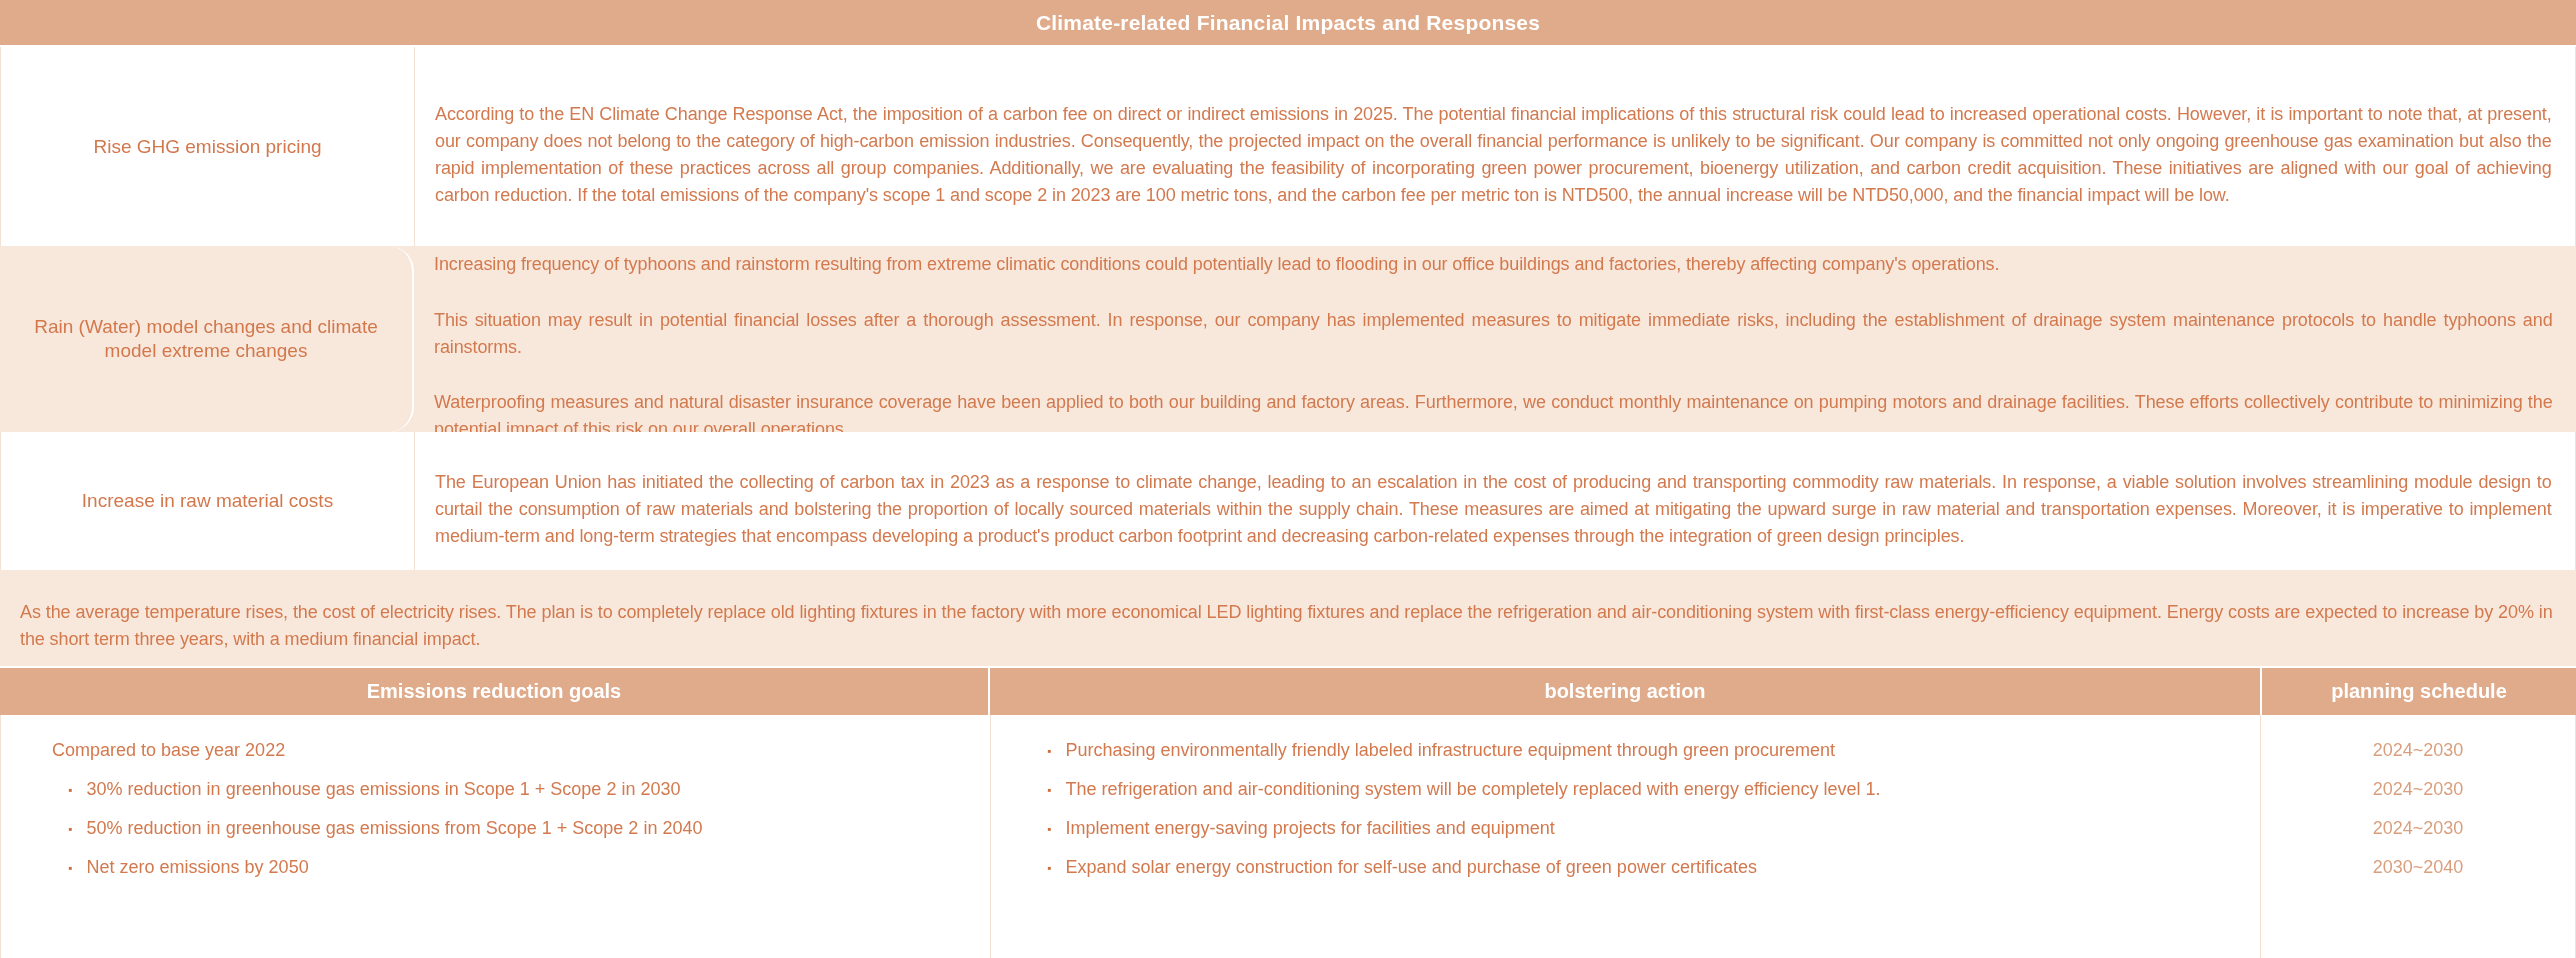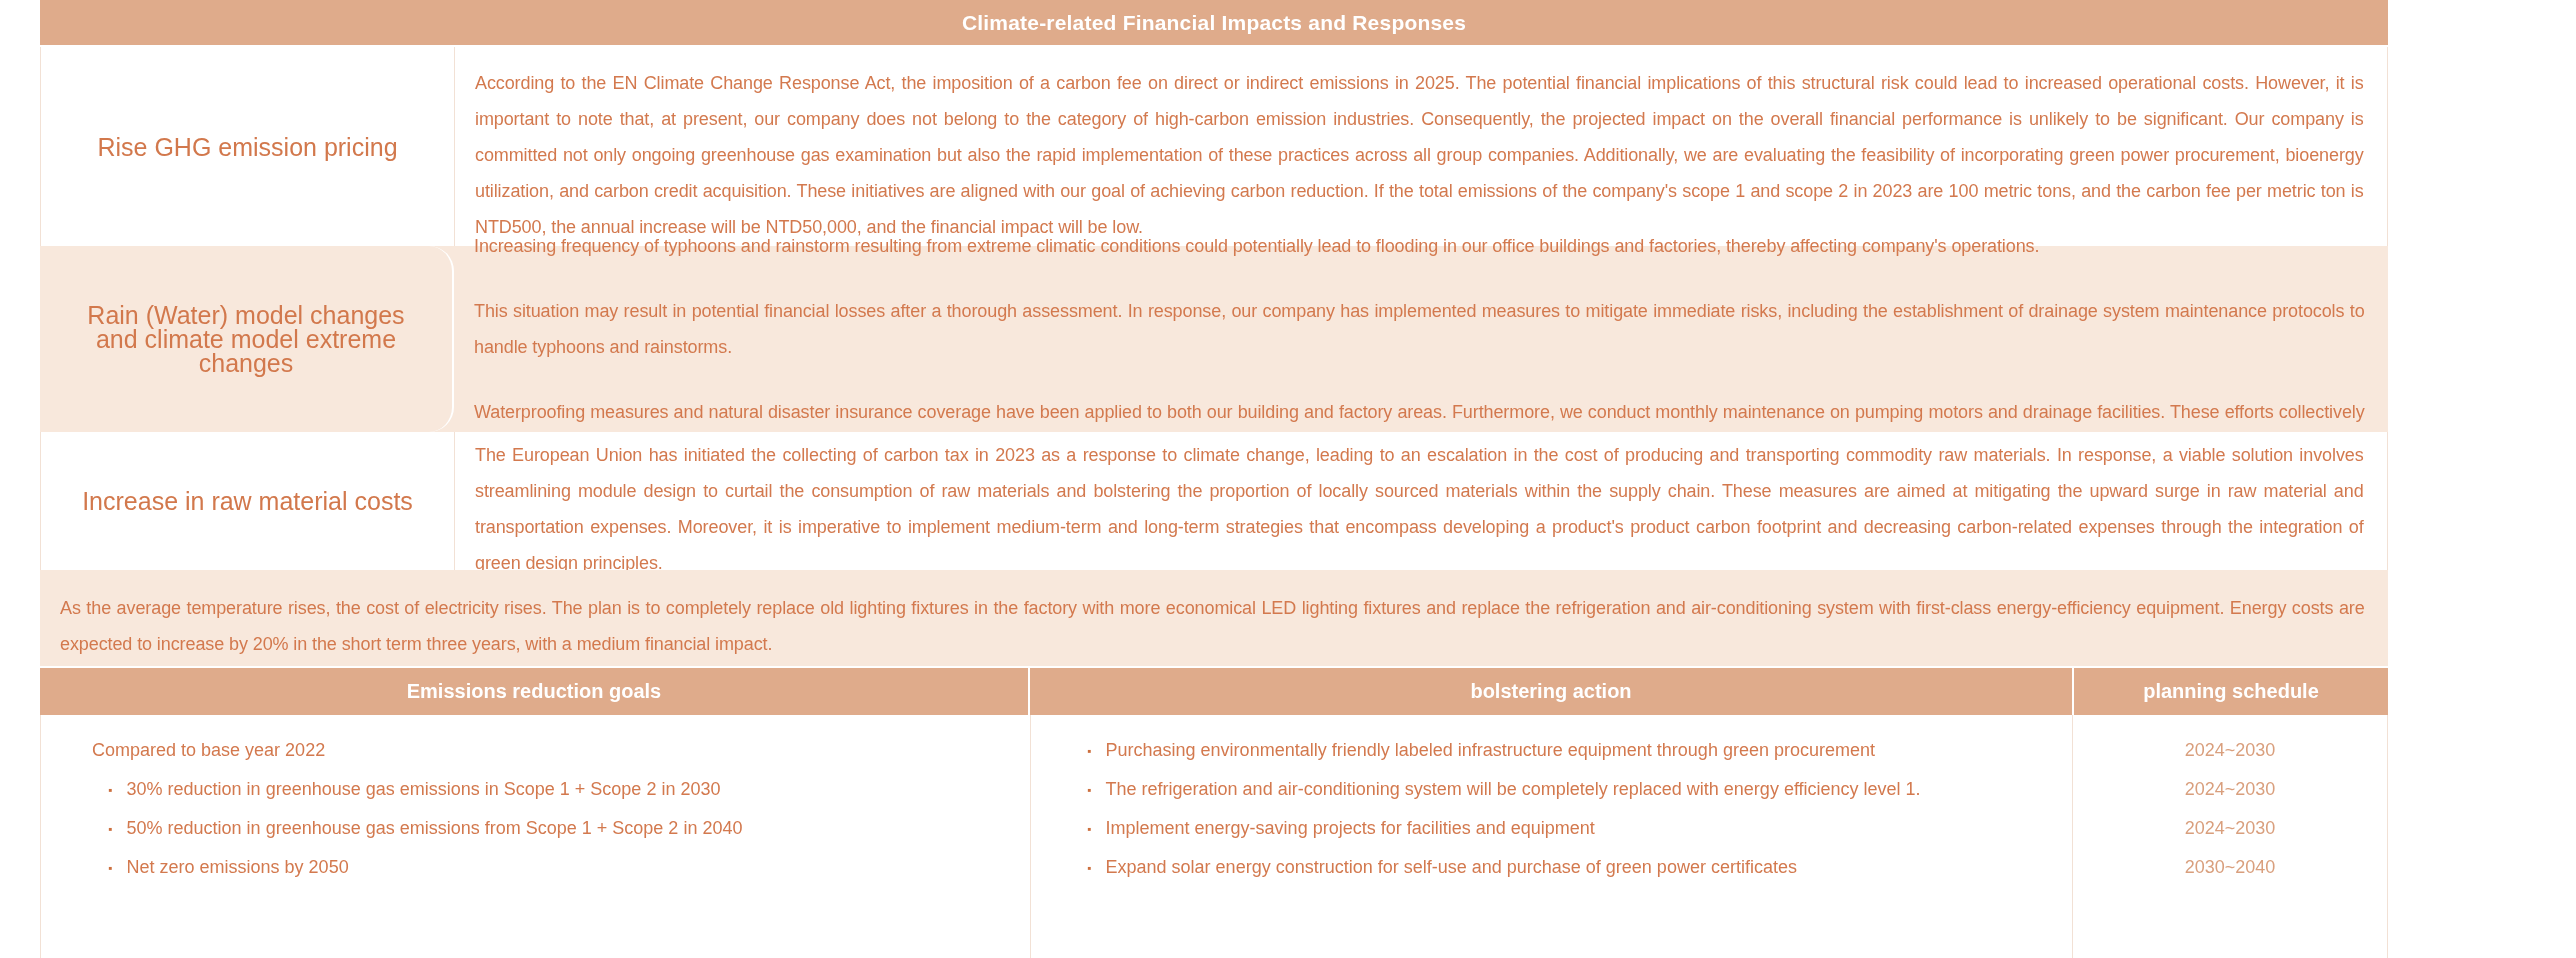--- a/index.html
+++ b/index.html
@@ -1,43 +1,43 @@
 <!DOCTYPE html>
 <html style="font-size:14.4px"><head>
 <meta charset="utf-8">
 <style>
   * { margin:0; padding:0; box-sizing:border-box; }
   html,body { width:2576px; background:#ffffff; }
   body { font-family:"Liberation Sans", sans-serif; height:959px; overflow:hidden; }
 
-  .sheet { width:2388px; height:959px; display:flex; flex-direction:column;
-           border-bottom:1.8px solid #f2e1d5;padding-left:40px; }
+  .sheet { width:2576px; height:959px; display:flex; flex-direction:column;
+           border-bottom:1.8px solid #f2e1d5; }
 
   
   .bar { background:#dfab8b; color:#ffffff; display:flex; align-items:center;
          justify-content:center; font-size:21px; font-weight:bold; letter-spacing:0.2px; }
   .title-bar { height:47px; border-bottom:2.7px solid #ffffff; }
   .head-row { height:49px; display:flex; }
   .head-cell { background:#dfab8b; color:#ffffff; display:flex; align-items:center;
                justify-content:center; font-size:20px; font-weight:bold; }
   .head-cell.c1 { width:414px; border-right:2.7px solid #ffffff; }
   .head-cell.c2 { flex:1; }
 
   
   .trow { display:flex; width:100%; }
   .trow.white { background:#ffffff; border-left:0.9px solid #f2e1d5; border-right:0.9px solid #f2e1d5; }
   .trow.shaded { background:#f8e8dc; }
   .trow .label { width:414px; flex:0 0 414px; display:flex; align-items:center;
                  justify-content:center; text-align:center; color:#d2784c;
-                 font-size:25px; line-height:24px; padding:0 25px; }
+                 font-size:19px; line-height:24px; padding:0 25px; }
   .trow.white .label { border-right:1.8px solid #f2e1d5; }
   .trow.shaded .label { border-right:2.7px solid #ffffff;border-radius:25px; }
   .trow .body { flex:1; display:flex; flex-direction:column; justify-content:center;
                 padding:12.6px 23.4px 12.6px 20px; gap:12.6px; }
-  .trow .body p { color:#d3794e; font-size:18px; line-height:36px; text-align:justify;
+  .trow .body p { color:#d3794e; font-size:18px; line-height:27px; text-align:justify;
                   letter-spacing:-0.1px;margin-top:16px; }
   .r1 { height:199px; }
   .r2 { height:186px; }
   .r3 { height:138px; }
   .r4 { height:96px; }
 
   
   .bhead { height:49px; display:flex; border-top:2.7px solid #ffffff; }
   .bhead .h1 { width:990px; border-right:2.7px solid #ffffff; }
   .bhead .h2 { flex:1; border-right:2.7px solid #ffffff; }

